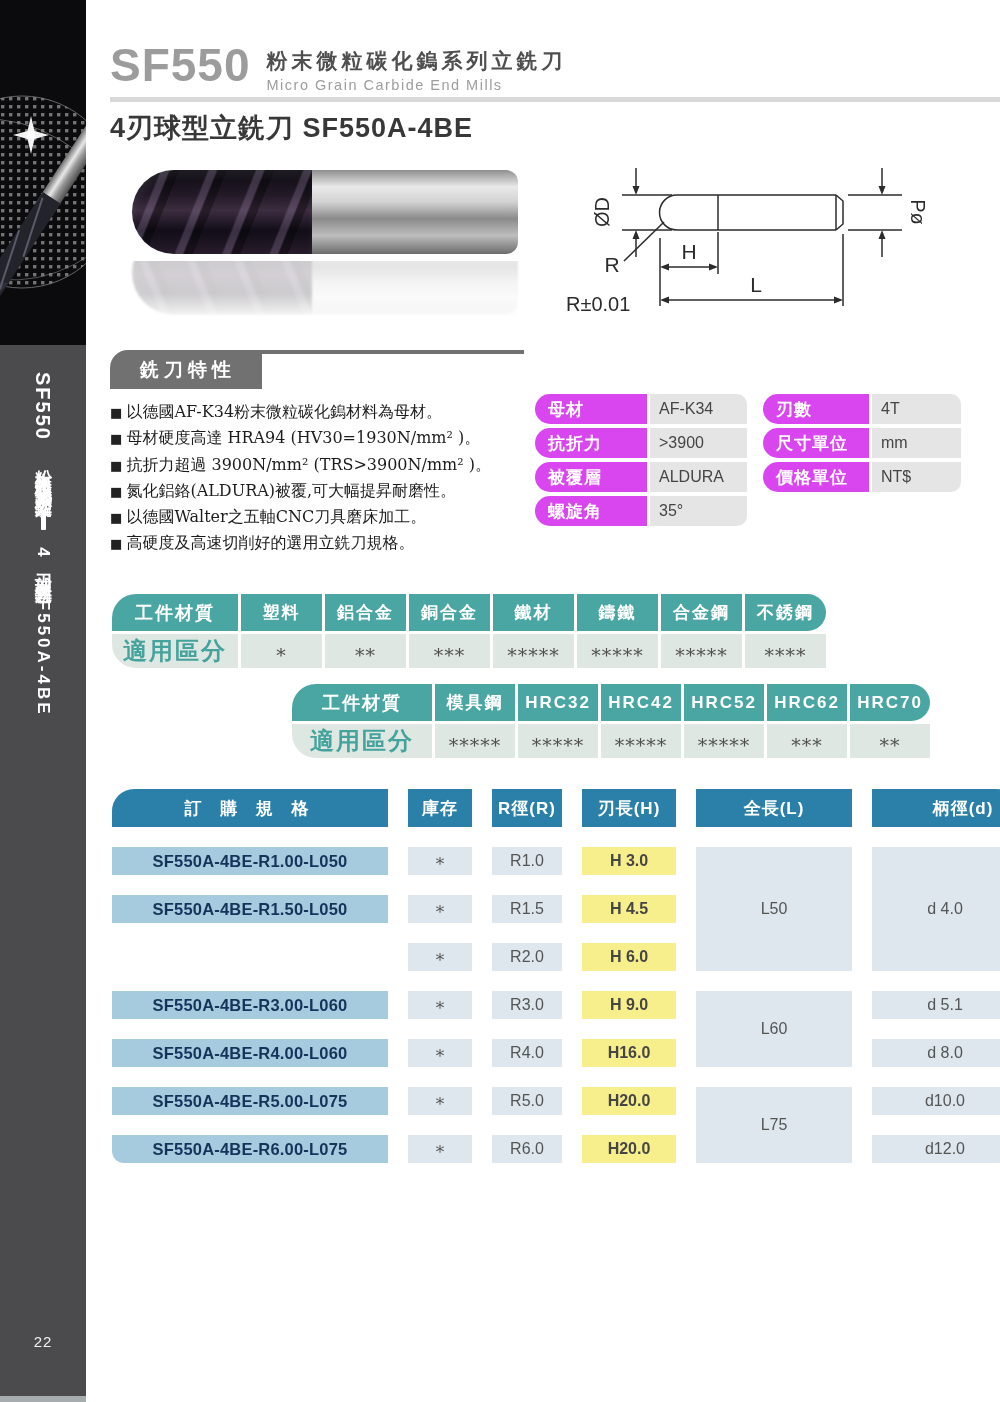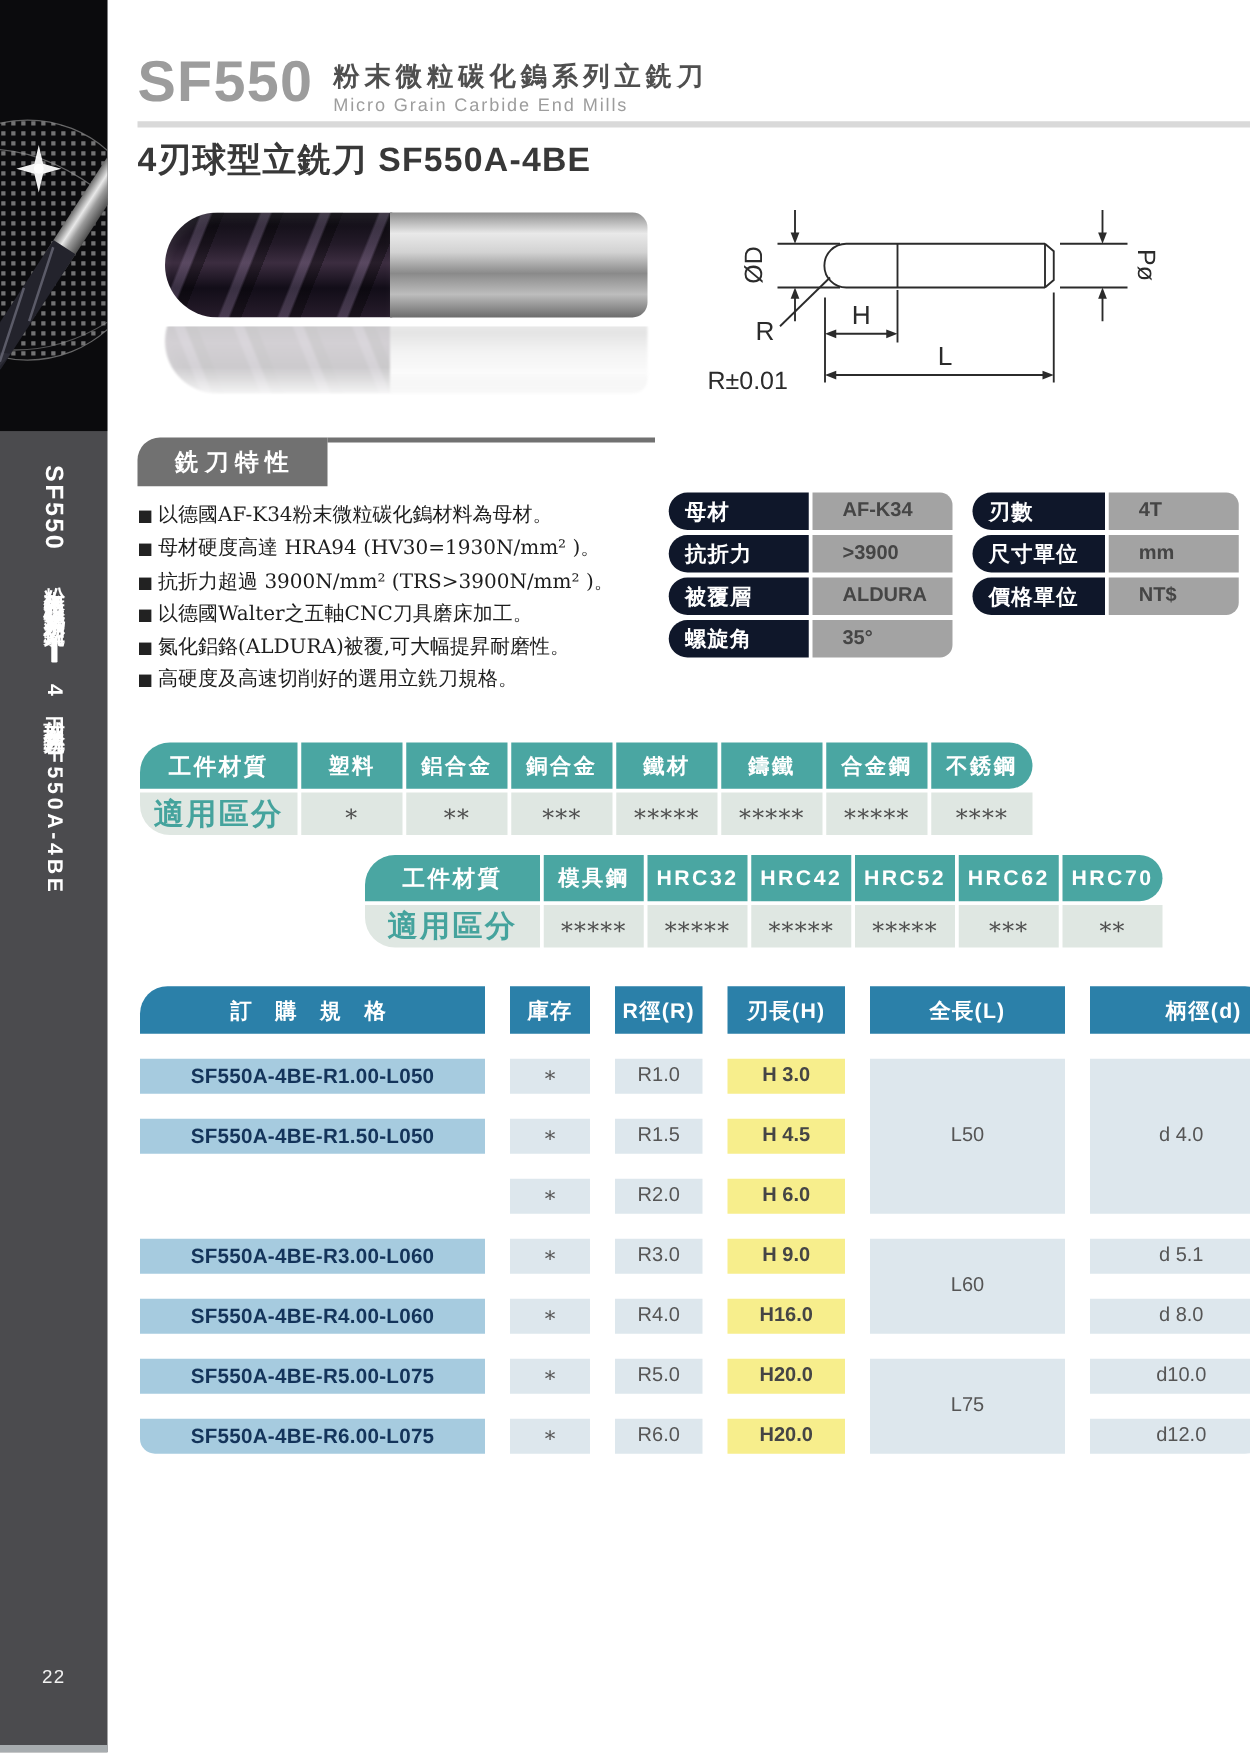--- a/index.html
+++ b/index.html
@@ -60,26 +60,26 @@
   .tab-line{flex:1;height:4px;background:#717171;}
   .feat-list{list-style:none;margin:12px 0 0 0;padding:0;}
   .feat-list li{font-family:"DejaVu Serif","Liberation Serif",serif;font-size:16px;color:#1d1d1d;
     margin-bottom:5px;line-height:1.33;white-space:nowrap;}
   .feat-list li::before{content:"■ ";font-size:13px;color:#222;}
 
   
   .specs{position:absolute;left:449px;top:394px;display:flex;gap:16px;}
   .spec-table{display:flex;flex-direction:column;gap:4px;}
   .spec-row{display:flex;gap:3px;height:30px;}
-  .spec-label{background:#0f172a;color:#ffffff;font-size:17px;font-weight:bold;letter-spacing:1px;
+  .spec-label{background:#d946ef;color:#ffffff;font-size:17px;font-weight:bold;letter-spacing:1px;
     display:flex;align-items:center;padding-left:13px;border-radius:15px 0 0 15px;}
   .st-left .spec-label{width:99px;}
   .st-right .spec-label{width:93px;}
-  .spec-value{background:#a3a3a3;color:#454545;font-weight:bold;font-size:16px;
-    display:flex;align-items:center;padding-left:24px;}
+  .spec-value{background:#e5e5e5;color:#454545;font-weight:normal;font-size:16px;
+    display:flex;align-items:center;padding-left:9px;}
   .st-left .spec-value{width:88px;}
   .st-right .spec-value{width:80px;}
   .spec-row:first-child .spec-value{border-radius:0 10px 0 0;}
   .spec-row:last-child .spec-value{border-radius:0 0 10px 0;}
 
   
   .mat{display:grid;gap:3px;position:absolute;}
   .mat1{left:26px;top:594px;grid-template-columns:126px repeat(7,81px);grid-template-rows:37px 34px;}
   .mat2{left:206px;top:684px;grid-template-columns:140px repeat(6,80px);grid-template-rows:37px 34px;}
   .mh{background:#4aa6a2;color:#ffffff;font-weight:bold;font-size:17px;
@@ -219,22 +219,22 @@
 
   <div class="features">
     <div class="tab-row">
       <div class="tab">銑刀特性</div>
       <div class="tab-line"></div>
     </div>
     <ul class="feat-list">
       <li><span>以德國AF-K34粉末微粒碳化鎢材料為母材。</span></li>
       <li><span>母材硬度高達 HRA94 (HV30=1930N/mm² )。</span></li>
       <li><span>抗折力超過 3900N/mm² (TRS&gt;3900N/mm² )。</span></li>
+      <li><span>氮化鋁鉻(ALDURA)被覆,可大幅提昇耐磨性。</span></li>
       <li><span>以德國Walter之五軸CNC刀具磨床加工。</span></li>
-      <li><span>氮化鋁鉻(ALDURA)被覆,可大幅提昇耐磨性。</span></li>
       <li><span>高硬度及高速切削好的選用立銑刀規格。</span></li>
     </ul>
   </div>
 
   <div class="specs">
     <div class="spec-table st-left">
       <div class="spec-row">
           <div class="spec-label">母材</div>
           <div class="spec-value">AF-K34</div>
         </div>

